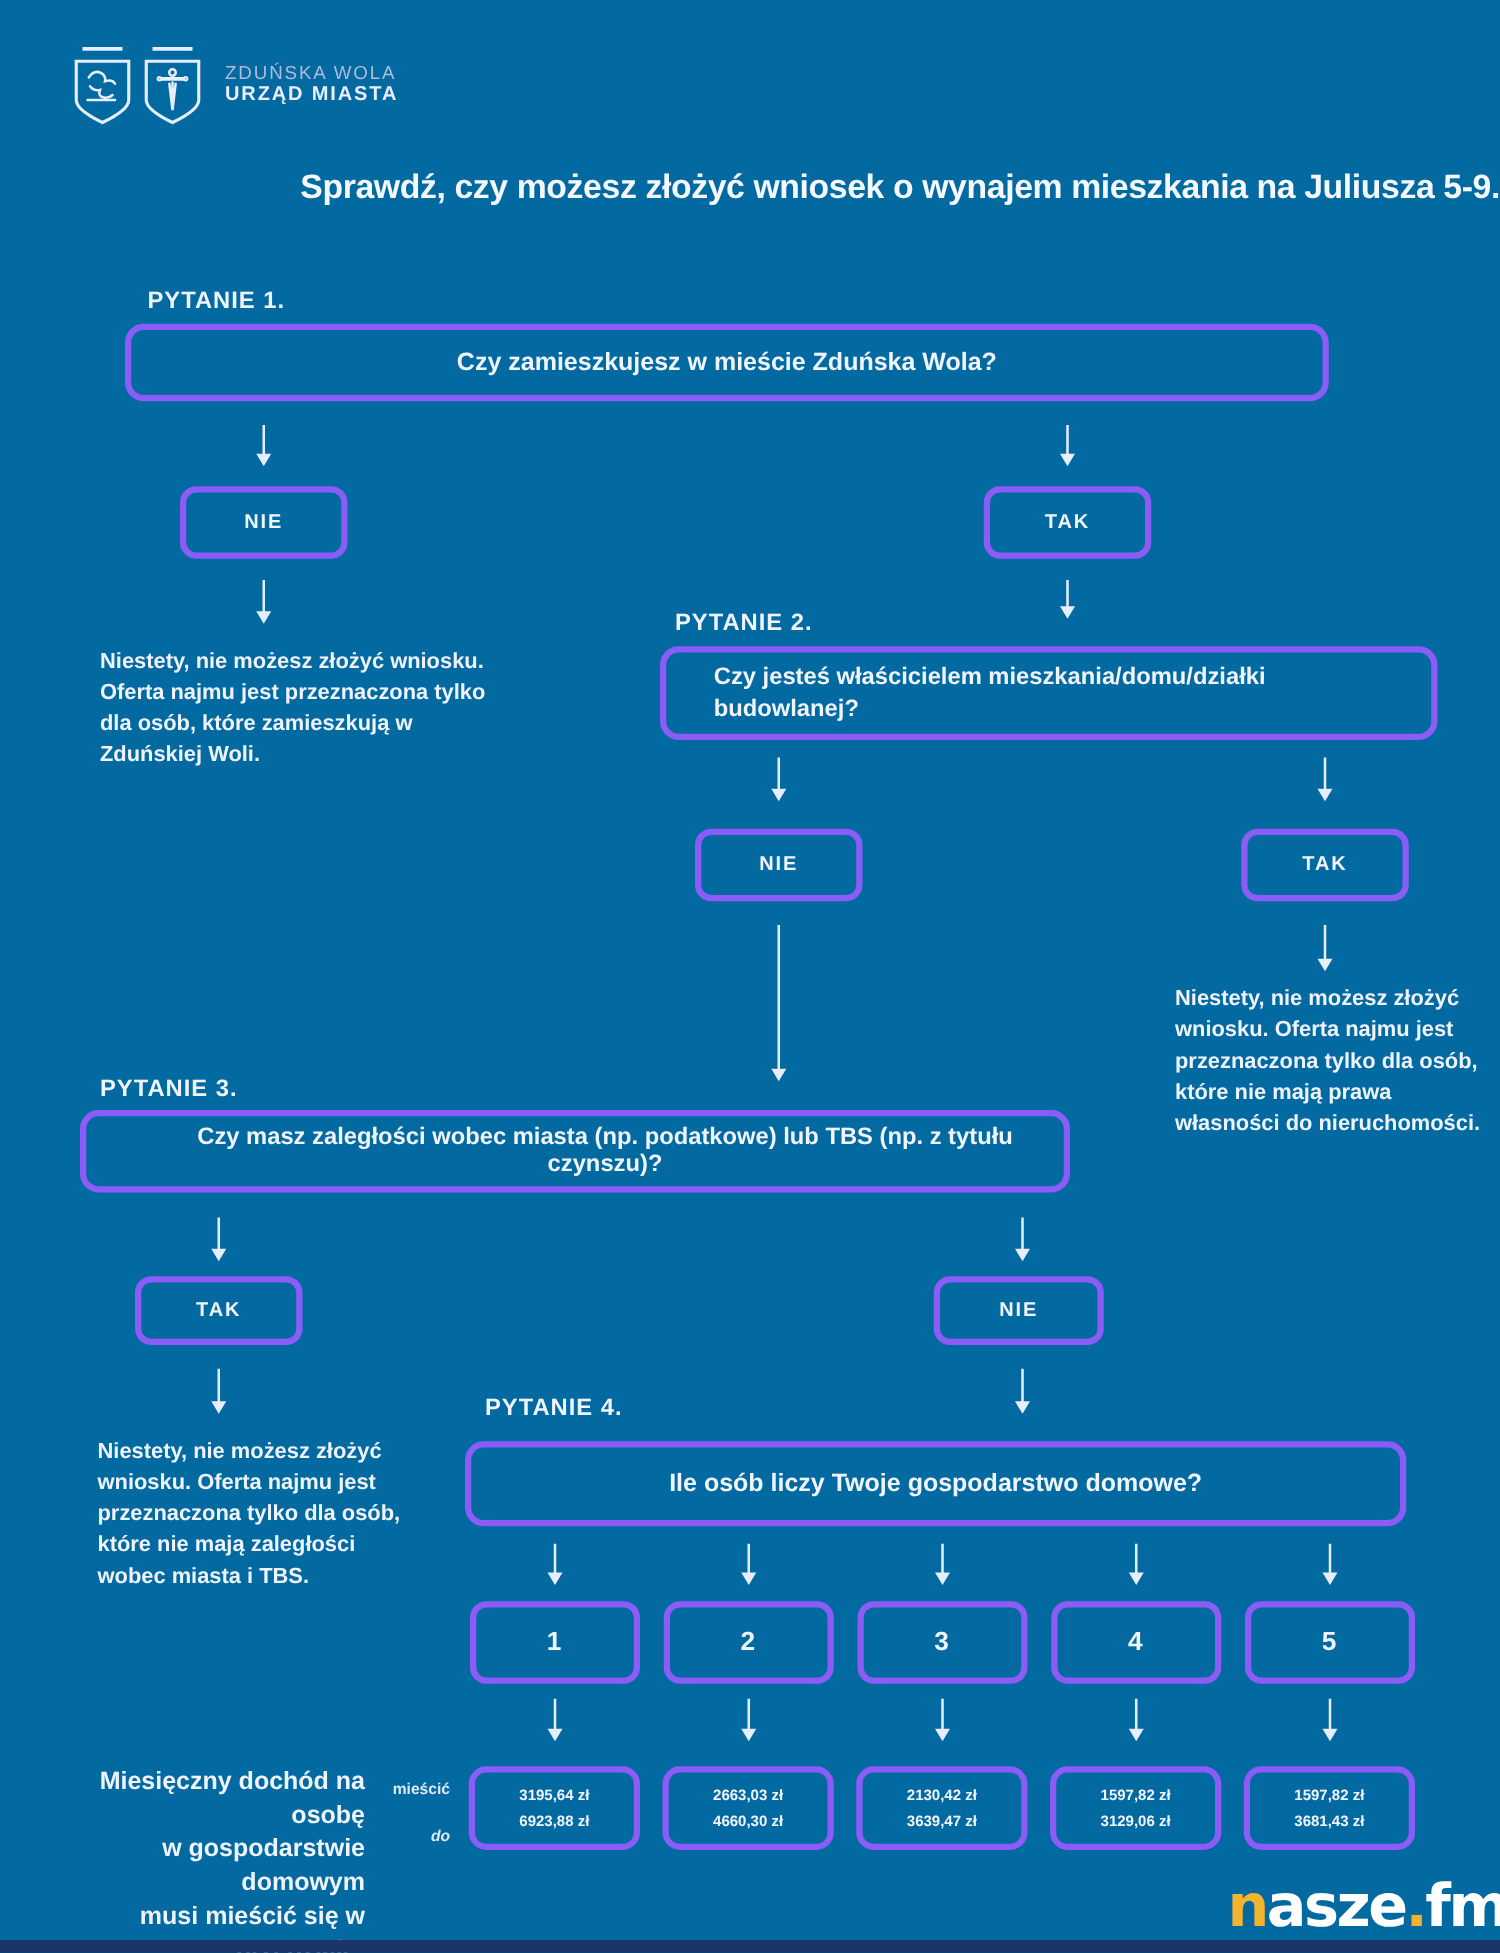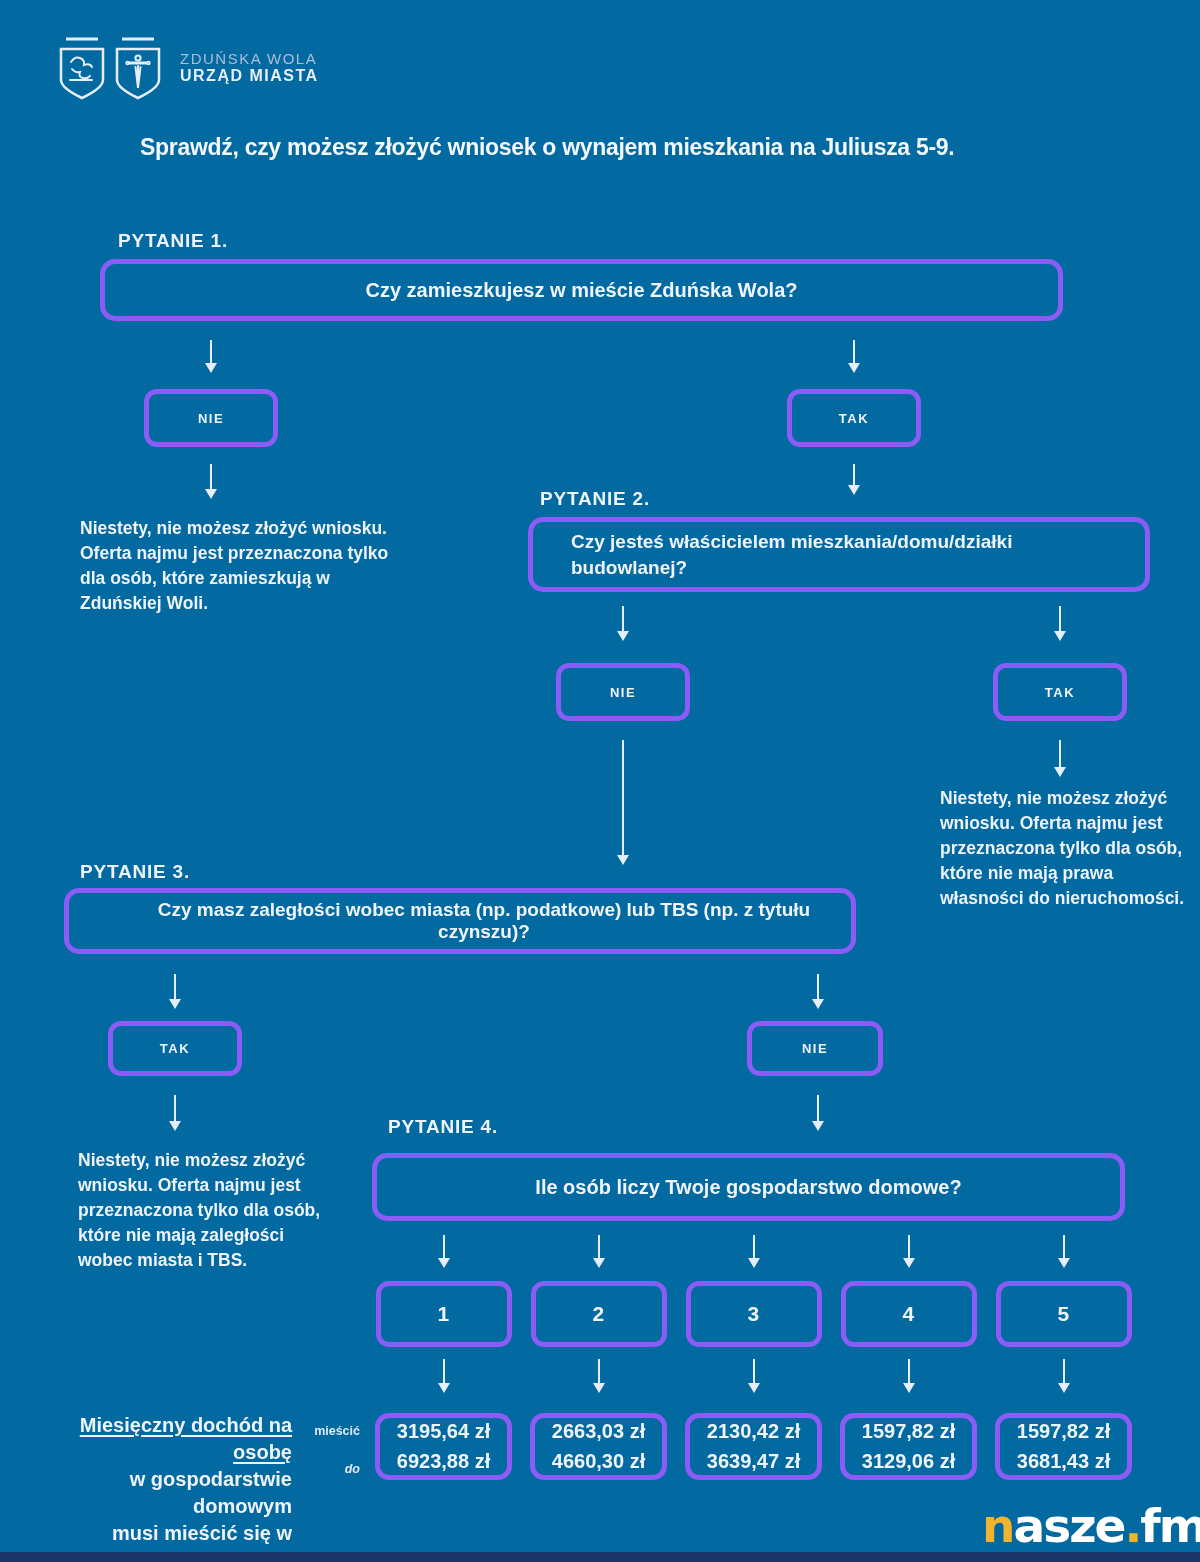--- a/index.html
+++ b/index.html
@@ -14,48 +14,48 @@
   }
   
   .logo { position:absolute; left:58px; top:36px; display:flex; align-items:flex-start; }
   .logo svg { display:block; }
   .logo-text { margin-left:18px; margin-top:14px; line-height:1.15; }
   .logo-text .l1 { font-size:15px; letter-spacing:1.5px; color:#aebcd8; font-weight:400; }
   .logo-text .l2 { font-size:16px; letter-spacing:1.5px; color:#e8eefb; font-weight:700; }
   
   .title {
     position:absolute; left:140px; top:134px; width:1060px;
-    text-align:left; font-size:23px; font-weight:700; letter-spacing:-0.3px;
+    text-align:right; font-size:27px; font-weight:700; letter-spacing:-0.3px;
     color:#f4f8ff;
   }
   .qlabel {
     position:absolute; font-size:19px; font-weight:700; letter-spacing:0.8px; color:#eef3fc;
   }
   
   .qbox, .abox, .ibox {
     position:absolute; border:5px solid #8b5cf6; border-radius:15px;
     background:transparent; color:#f0f5fd; font-weight:700;
   }
   .qbox { display:flex; align-items:center; justify-content:center; font-size:20px; text-align:center; }
   .qbox.left-text { justify-content:flex-start; text-align:left; }
-  .abox { display:flex; align-items:center; justify-content:center; font-size:13px; letter-spacing:1.5px; border-radius:13px; }
+  .abox { display:flex; align-items:center; justify-content:center; font-size:16px; letter-spacing:1.5px; border-radius:13px; }
   .ibox { border-radius:14px; display:flex; flex-direction:column; justify-content:center; gap:7px; padding:6px 0; }
-  .ibox .val { font-size:20px; text-align:center; white-space:nowrap; }
+  .ibox .val { font-size:12px; text-align:center; white-space:nowrap; }
   
   .arrow { position:absolute; width:2px; background:#e7eefb; }
   .arrow::after {
     content:""; position:absolute; left:50%; transform:translateX(-50%);
     bottom:-9px; width:0; height:0;
     border-left:6px solid transparent; border-right:6px solid transparent;
     border-top:10px solid #e7eefb;
   }
   
   .fail { position:absolute; font-size:17.5px; font-weight:700; line-height:25px; color:#eef3fc; }
   .note { position:absolute; font-size:20px; font-weight:700; line-height:27px; text-align:right; color:#eef3fc; }
-  .note .u { text-decoration:underline; text-underline-offset:3px; }
+  .note .u { text-underline-offset:3px; }
   .rowlab { position:absolute; font-size:12.5px; font-weight:700; color:#dfe8f6; text-align:right; width:60px; }
   
   .brand { position:absolute; left:982px; top:1498px; font-size:47px; font-weight:700; letter-spacing:-2px; font-family:"DejaVu Sans", sans-serif; }
   .brand .y { color:#f2b32e; }
   .brand .w { color:#ffffff; }
   .bottom-strip { position:absolute; left:0; top:1552px; width:1200px; height:10px; background:#1b3569; }
 </style>
 </head>
 <body>
 

